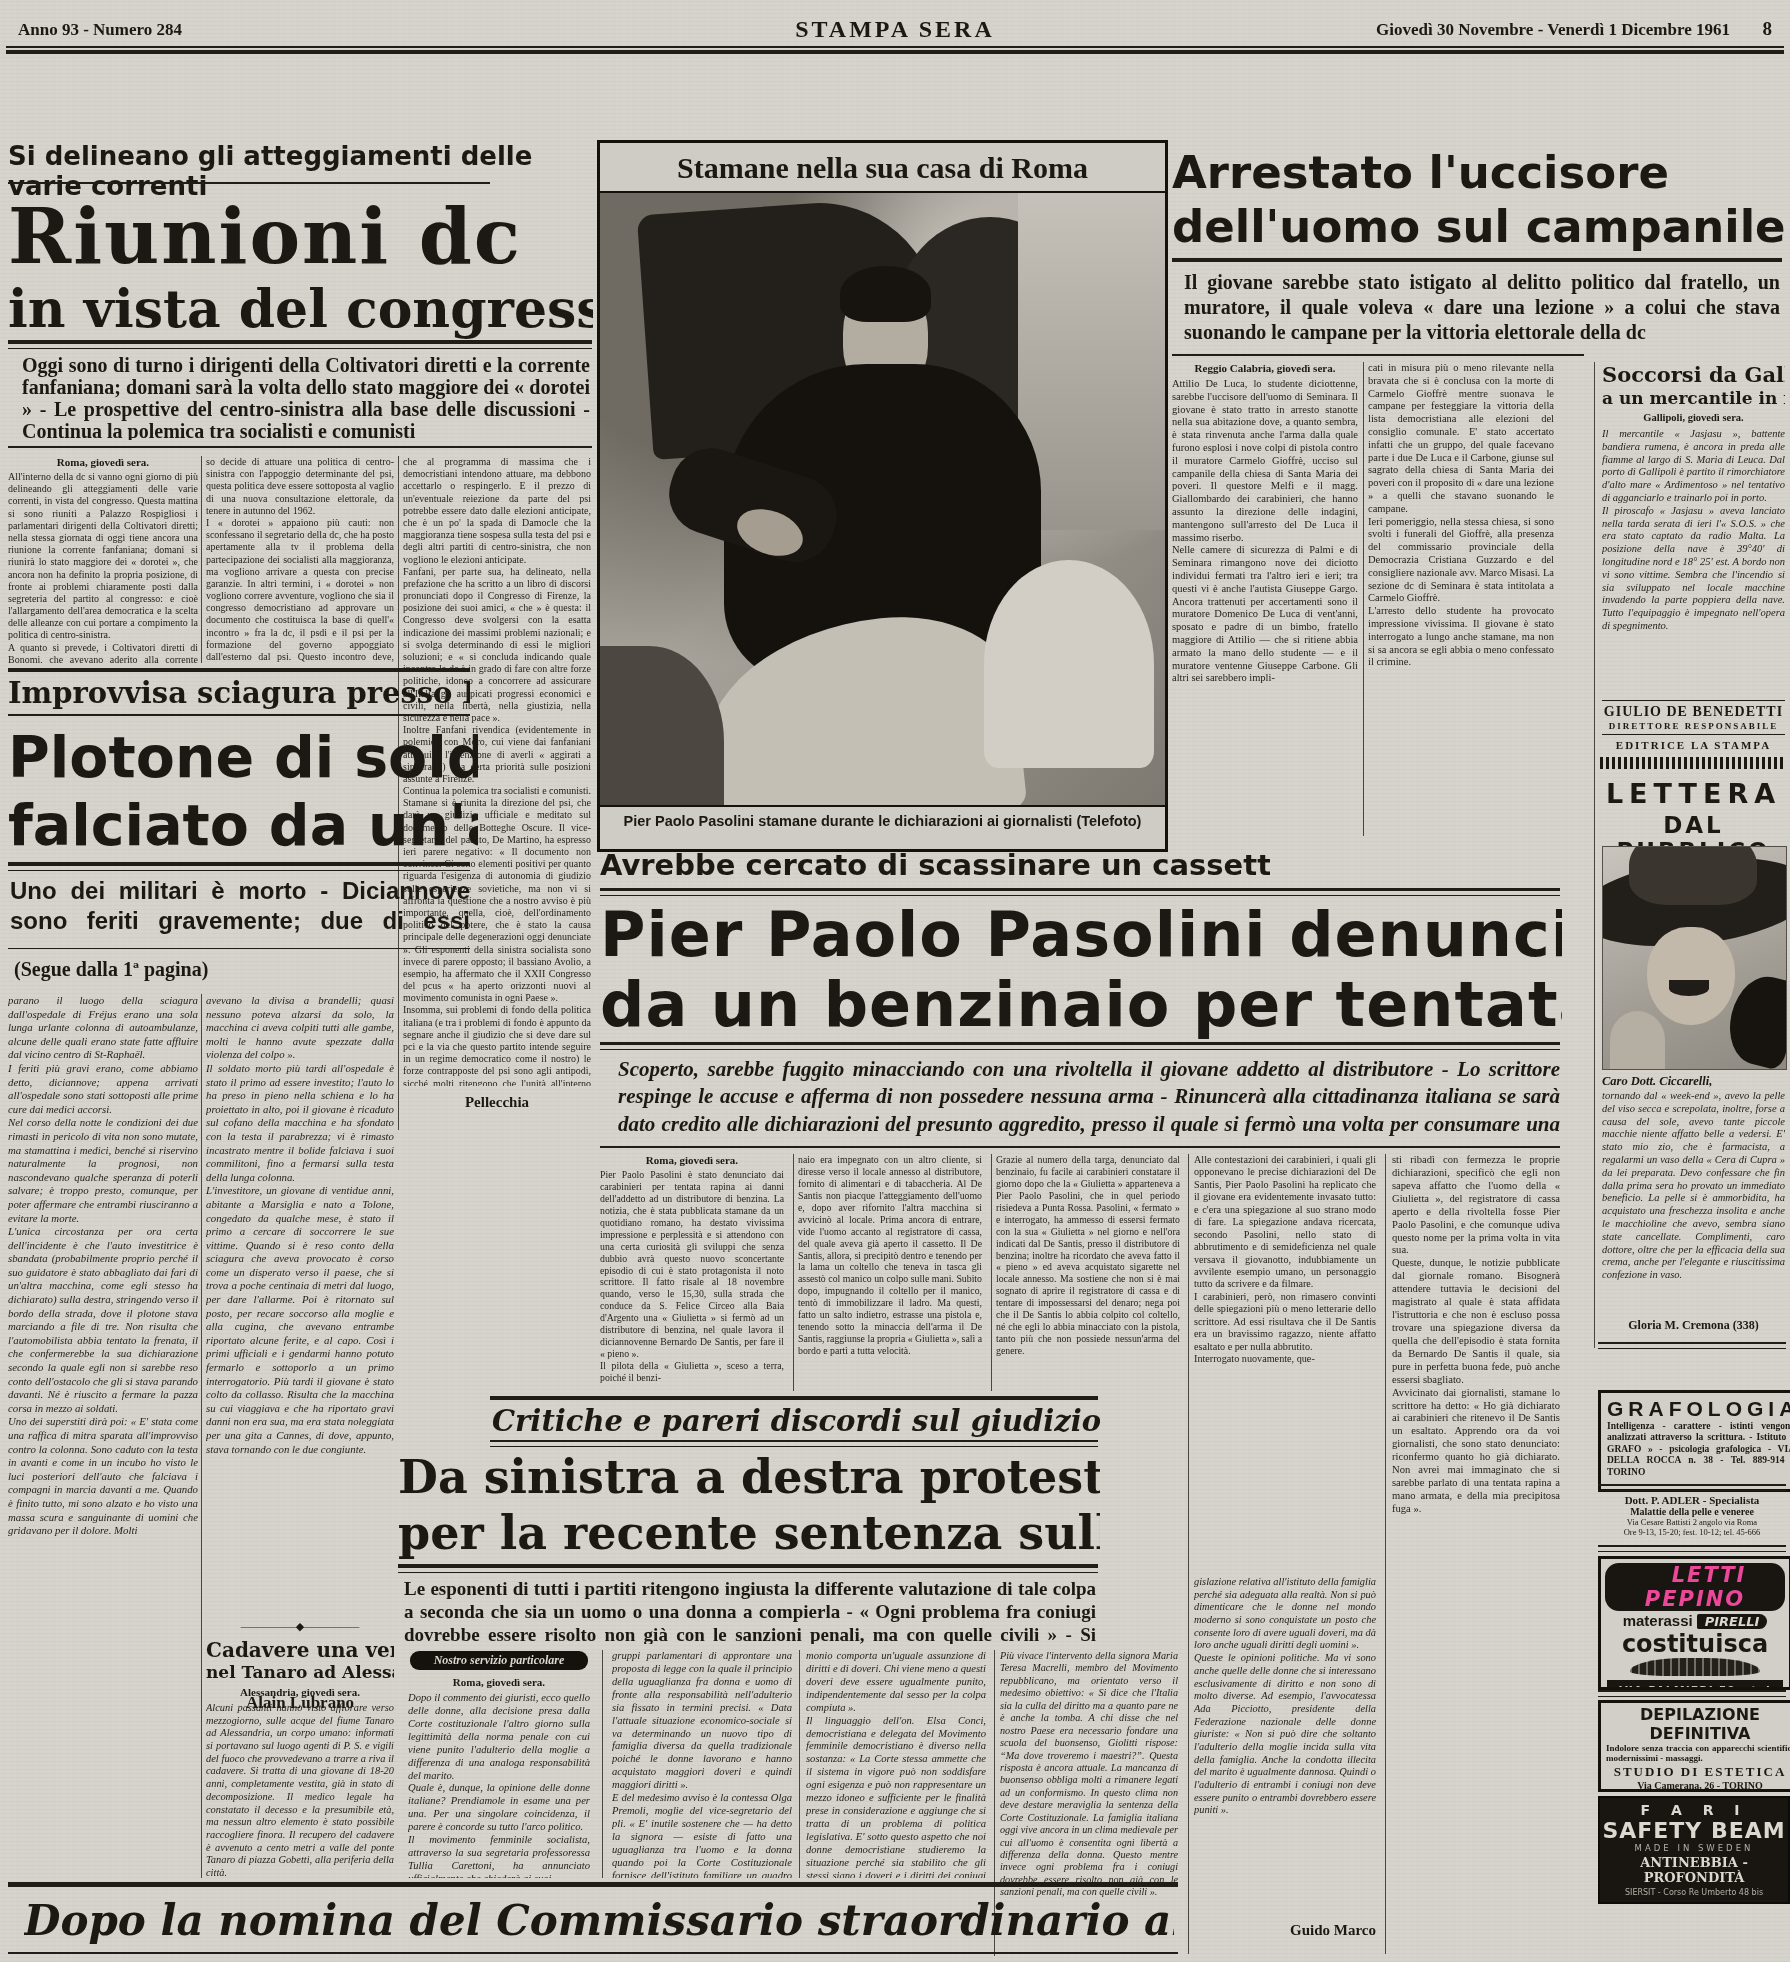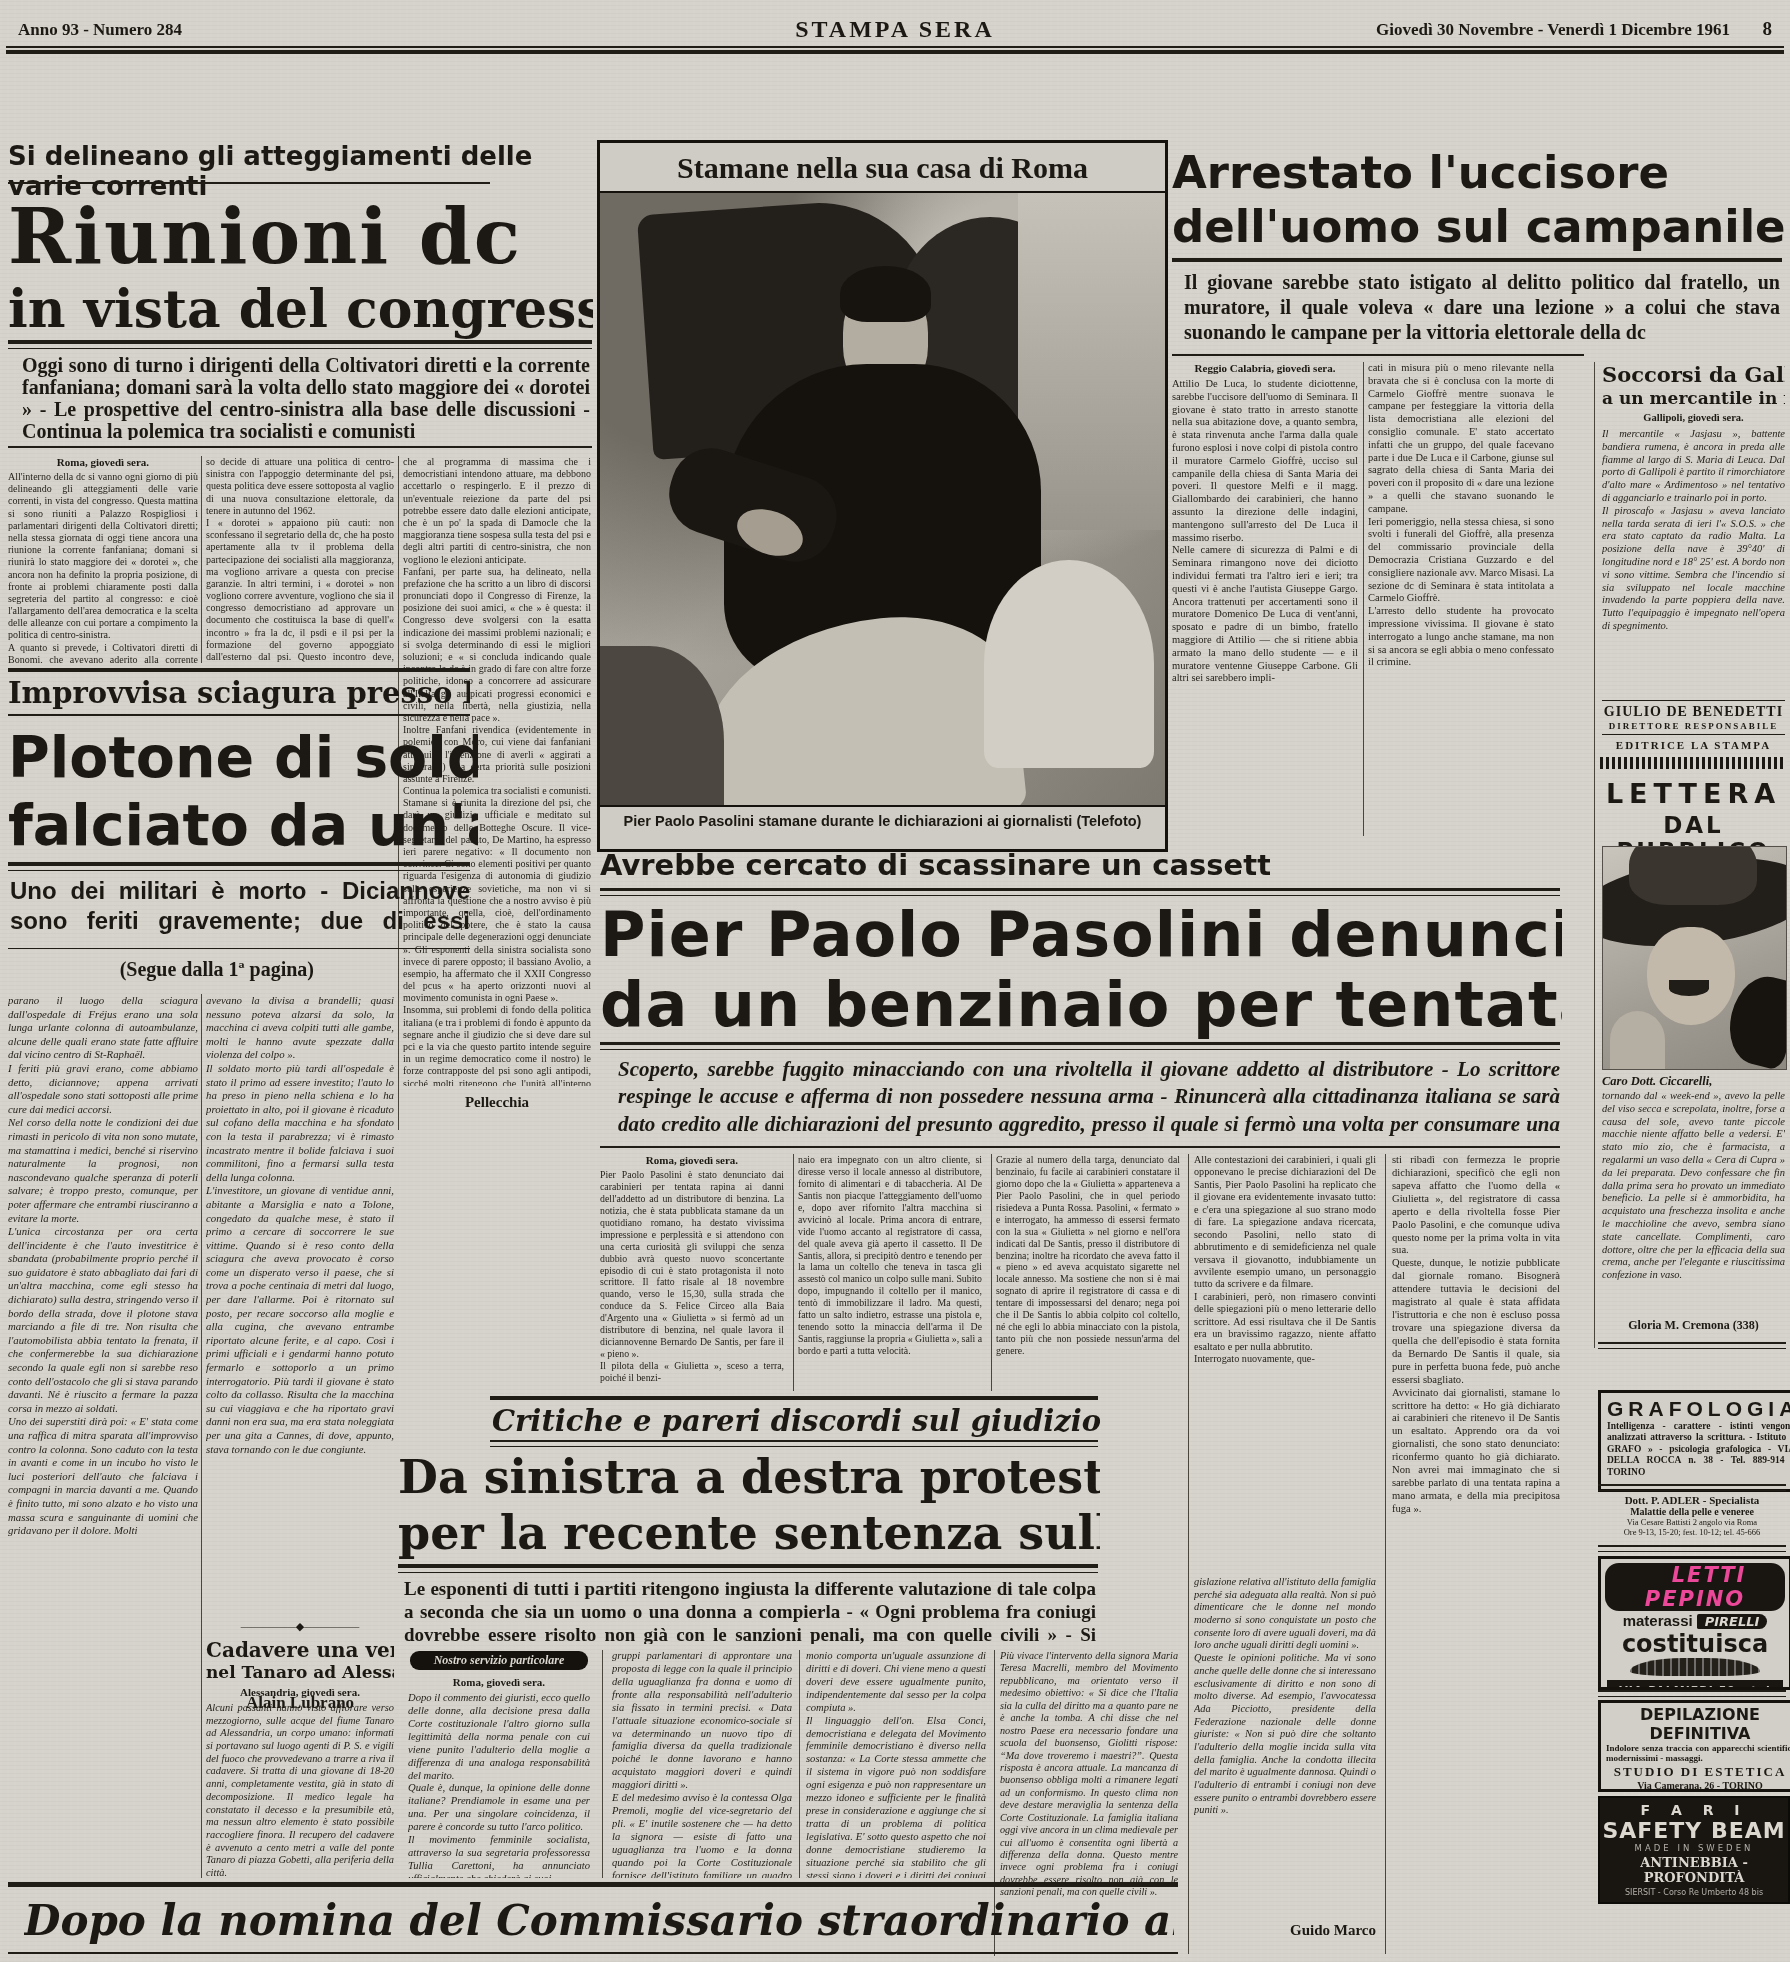--- a/index.html
+++ b/index.html
@@ -167,21 +167,21 @@
   <div class="vr" style="left:1385px;top:1154px;height:800px;"></div>
 
   <div class="hr2" style="left:8px;top:668px;width:462px;"></div>
   <div class="abs head-serif" style="left:8px;top:676px;width:462px;font-size:29px;white-space:nowrap;overflow:hidden;">Improvvisa sciagura presso Fréjus</div>
   <div class="hr1" style="left:8px;top:714px;width:462px;"></div>
   <div class="abs head-sans" style="left:8px;top:724px;width:470px;font-size:57px;white-space:nowrap;overflow:hidden;">Plotone di soldati</div>
   <div class="abs head-sans" style="left:8px;top:792px;width:470px;font-size:57px;white-space:nowrap;overflow:hidden;">falciato da un'auto</div>
   <div class="double" style="left:8px;top:862px;width:462px;"></div>
   <div class="abs deck kick-sans" style="left:10px;top:876px;width:460px;font-size:24px;line-height:1.25;font-family:'Liberation Sans',sans-serif;height:64px;overflow:hidden;">Uno dei militari è morto - Diciannove sono feriti gravemente; due di essi versano in fin di vita</div>
   <div class="hr1" style="left:8px;top:948px;width:462px;height:1px;"></div>
-  <div class="abs" style="left:14px;top:958px;width:300px;font:bold 20px 'Liberation Serif',serif;text-align:right;">(Segue dalla 1ª pagina)</div>
+  <div class="abs" style="left:14px;top:958px;width:300px;font:bold 20px 'Liberation Serif',serif;">(Segue dalla 1ª pagina)</div>
   <div class="col ital" style="left:8px;top:994px;width:190px;height:900px;font-size:10.8px;line-height:1.26;">parano il luogo della sciagura dall'ospedale di Fréjus erano una sola lunga urlante colonna di autoambulanze, alcune delle quali erano state fatte affluire dal vicino centro di St-Raphaël.
 I feriti più gravi erano, come abbiamo detto, diciannove; appena arrivati all'ospedale sono stati sottoposti alle prime cure dai medici accorsi.
 Nel corso della notte le condizioni dei due rimasti in pericolo di vita non sono mutate, ma stamattina i medici, benché si riservino naturalmente la prognosi, non nascondevano qualche speranza di poterli salvare; è troppo presto, comunque, per poter affermare che entrambi riusciranno a evitare la morte.
 L'unica circostanza per ora certa dell'incidente è che l'auto investitrice è sbandata (probabilmente proprio perché il suo guidatore è stato abbagliato dai fari di un'altra macchina, come egli stesso ha dichiarato) sulla destra, stringendo verso il bordo della strada, dove il plotone stava marciando a file di tre. Non risulta che l'automobilista abbia tentato la frenata, il che confermerebbe la sua dichiarazione secondo la quale egli non si sarebbe reso conto dell'ostacolo che gli si stava parando davanti. Né è riuscito a fermare la pazza corsa in mezzo ai soldati.
 Uno dei superstiti dirà poi: « E' stata come una raffica di mitra sparata all'improvviso contro la colonna. Sono caduto con la testa in avanti e come in un incubo ho visto le luci posteriori dell'auto che falciava i compagni in marcia davanti a me. Quando è finito tutto, mi sono alzato e ho visto una massa scura e sanguinante di uomini che gridavano per il dolore. Molti</div>
   <div class="col ital" style="left:206px;top:994px;width:188px;height:600px;font-size:10.8px;line-height:1.26;">avevano la divisa a brandelli; quasi nessuno poteva alzarsi da solo, la macchina ci aveva colpiti tutti alle gambe, molti le hanno avute spezzate dalla violenza del colpo ».
 Il soldato morto più tardi all'ospedale è stato il primo ad essere investito; l'auto lo ha preso in pieno nella schiena e lo ha proiettato in alto, poi il giovane è ricaduto sul cofano della macchina e ha sfondato con la testa il parabrezza; vi è rimasto incastrato mentre il bolide falciava i suoi commilitoni, fino a fermarsi sulla testa della lunga colonna.
 L'investitore, un giovane di ventidue anni, abitante a Marsiglia e nato a Tolone, congedato da qualche mese, è stato il primo a cercare di soccorrere le sue vittime. Quando si è reso conto della sciagura che aveva provocato è corso come un disperato verso il paese, che si trova a poche centinaia di metri dal luogo, per dare l'allarme. Poi è ritornato sul posto, per recare soccorso alla moglie e alla cugina, che avevano entrambe riportato alcune ferite, e al capo. Così i primi ufficiali e i gendarmi hanno potuto fermarlo e sottoporlo a un primo interrogatorio. Più tardi il giovane è stato colto da collasso. Risulta che la macchina su cui viaggiava e che ha riportato gravi danni non era sua, ma era stata noleggiata per una gita a Cannes, di dove, appunto, stava tornando con le due congiunte.</div>
   <div class="abs sig" style="left:206px;top:1693px;width:188px;font-size:17px;">Alain Lubrano</div>
   <div class="abs" style="left:206px;top:1620px;width:188px;text-align:center;font-size:11px;">—————◆—————</div>

